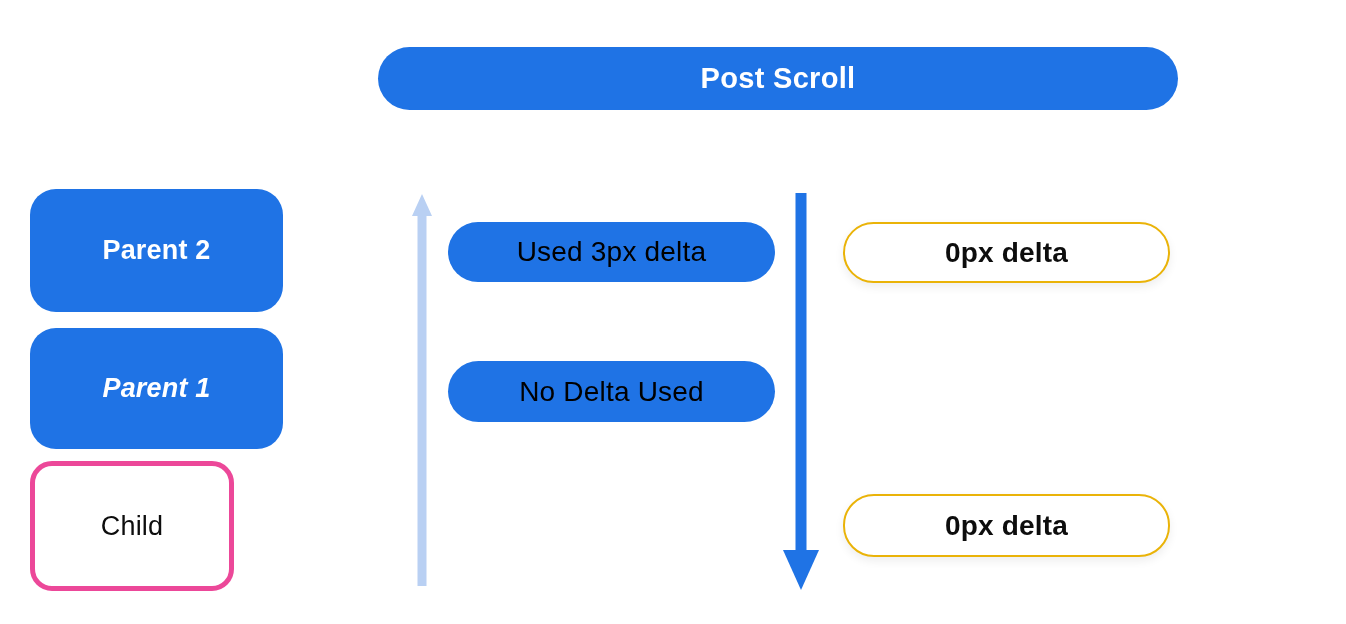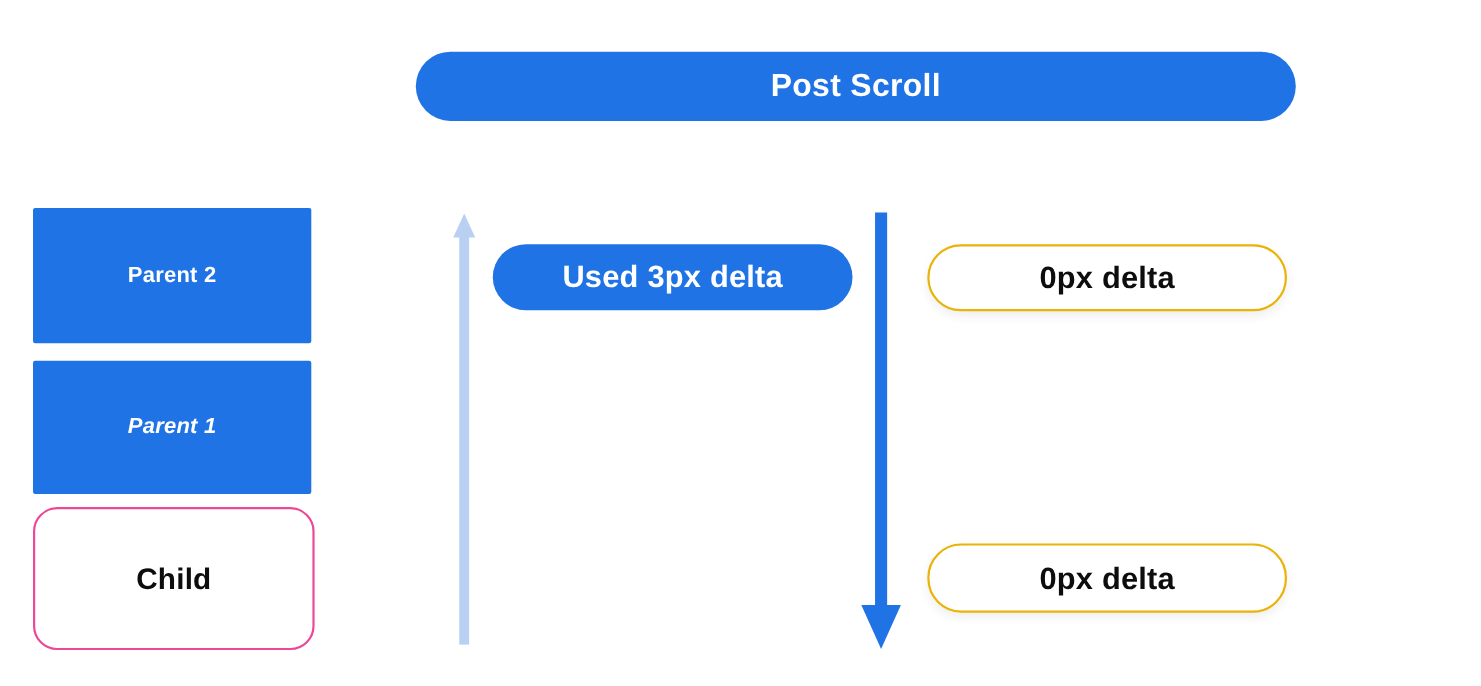--- a/index.html
+++ b/index.html
@@ -24,44 +24,44 @@
     border-radius: 32px;
     display: flex; align-items: center; justify-content: center;
     color: #ffffff; font-size: 29px; font-weight: 700;
     letter-spacing: 0.3px;
   }
 
   
   .node-box {
     left: 30px; width: 253px;
     background: #1f73e5;
-    border-radius: 2px;
+    border-radius: 26px;
     display: flex; align-items: center; justify-content: center;
-    color: #ffffff; font-size: 20px; font-weight: 700;
+    color: #ffffff; font-size: 27px; font-weight: 700;
     letter-spacing: 0.2px;
   }
   .node-parent2 { top: 189px; height: 123px; }
   .node-parent1 { top: 328px; height: 121px; font-style: italic; }
   .node-child {
-    left: 30px; top: 461px; width: 256px; height: 130px;
+    left: 30px; top: 461px; width: 204px; height: 130px;
     background: #ffffff;
-    border: 2px solid #ec4899;
+    border: 5px solid #ec4899;
     border-radius: 22px;
     display: flex; align-items: center; justify-content: center;
-    color: #0d0d0d; font-size: 27px; font-weight: 700;
+    color: #0d0d0d; font-size: 27px; font-weight: 400;
     letter-spacing: 0.2px;
   }
 
   
   .blue-pill {
     left: 448px; width: 327px;
     background: #1f73e5;
     border-radius: 31px;
     display: flex; align-items: center; justify-content: center;
-    color: #ffffff; font-size: 28px; font-weight: 700;
+    color: #000000; font-size: 28px; font-weight: 400;
     letter-spacing: 0.2px;
   }
   .blue-pill-row1 { top: 222px; height: 60px; }
   .blue-pill-row2 { top: 361px; height: 61px; }
 
   
   .white-pill {
     left: 843px; width: 327px;
     background: #ffffff;
     border: 2px solid #eab308;
@@ -96,18 +96,19 @@
     <polygon points="17,0 27,22 7,22" fill="#b9d0f3"></polygon>
   </svg>
 
   <svg class="abs down-arrow-svg" width="46" height="399" viewBox="0 0 46 399" aria-hidden="true">
     <rect x="17.5" y="0" width="11" height="362" fill="#1f73e5"></rect>
     <polygon points="23,397 5,357 41,357" fill="#1f73e5"></polygon>
   </svg>
 
   <div class="abs blue-pill blue-pill-row1">Used 3px delta</div>
 
+  <div class="abs blue-pill blue-pill-row2">No Delta Used</div>
 
   <div class="abs white-pill white-pill-row1">0px delta</div>
 
   <div class="abs white-pill white-pill-row3">0px delta</div>
 
 </div>
 
 </body></html>

